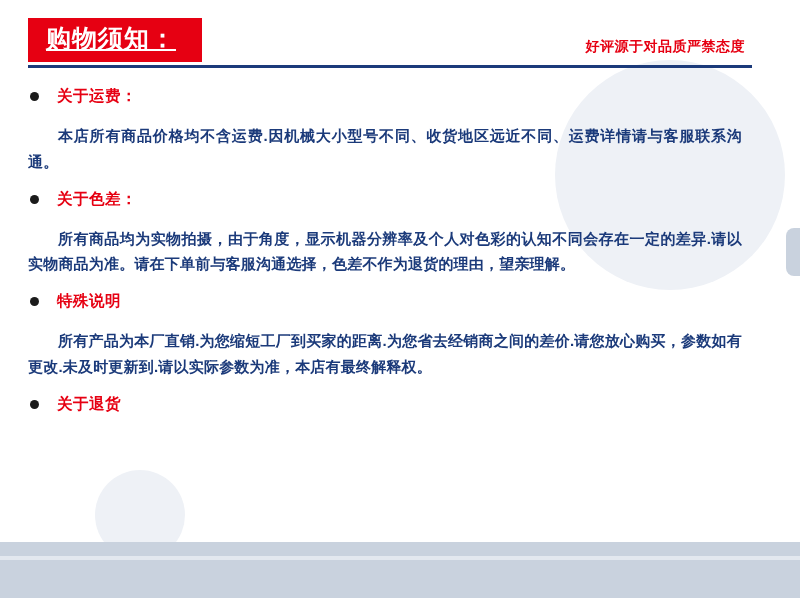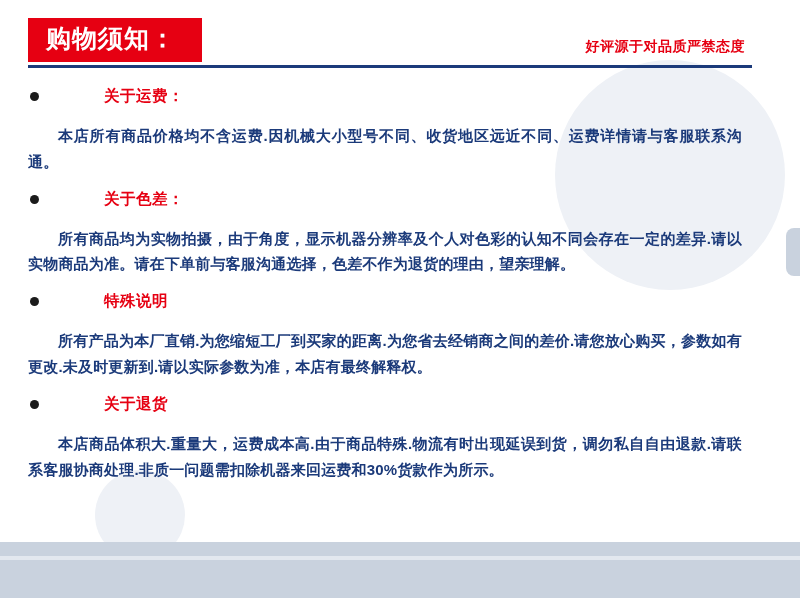--- a/index.html
+++ b/index.html
@@ -64,20 +64,21 @@
     padding: 7px 26px 9px 18px;
     z-index: 3;
   }
   .title-text {
     color: #ffffff;
     font-size: 25px;
     font-weight: bold;
     letter-spacing: 1px;
     line-height: 1.1;
     white-space: nowrap;
+    text-decoration: underline;
   }
   .slogan {
     position: absolute;
     right: 55px;
     top: 38px;
     color: #e60012;
     font-size: 14px;
     font-weight: bold;
     letter-spacing: 0.5px;
     white-space: nowrap;
@@ -102,21 +103,20 @@
     z-index: 1;
   }
   .section {
     position: relative;
   }
   .section-head {
     display: flex;
     align-items: center;
     margin: 0 0 0 30px;
     padding-top: 14px;
-    gap: 47px;
   }
   .bullet {
     width: 9px;
     height: 9px;
     border-radius: 50%;
     background: #1b1b1b;
     flex: 0 0 auto;
     margin-right: 18px;
   }
   .section-title {
@@ -195,20 +195,19 @@
       <span class="section-title">特殊说明</span>
     </div>
     <div class="section-body">所有产品为本厂直销.为您缩短工厂到买家的距离.为您省去经销商之间的差价.请您放心购买，参数如有更改.未及时更新到.请以实际参数为准，本店有最终解释权。</div>
   </div>
 
   <div class="section">
     <div class="section-head">
       <span class="bullet"></span>
       <span class="section-title">关于退货</span>
     </div>
-    <div class="section-body">本店商品体积大.重量大，运费成本高.由于商品特殊.物流有时出现延误到货，调勿私自自由退款.请联系客服协商处理.非质一问题需扣除机器来回运费和30%货款作为所示。</div>
   </div>
 
 </div>
 
 <div class="footer-bar">
   <div class="footer-bar-inner"></div>
 </div>
 
 </body></html>

